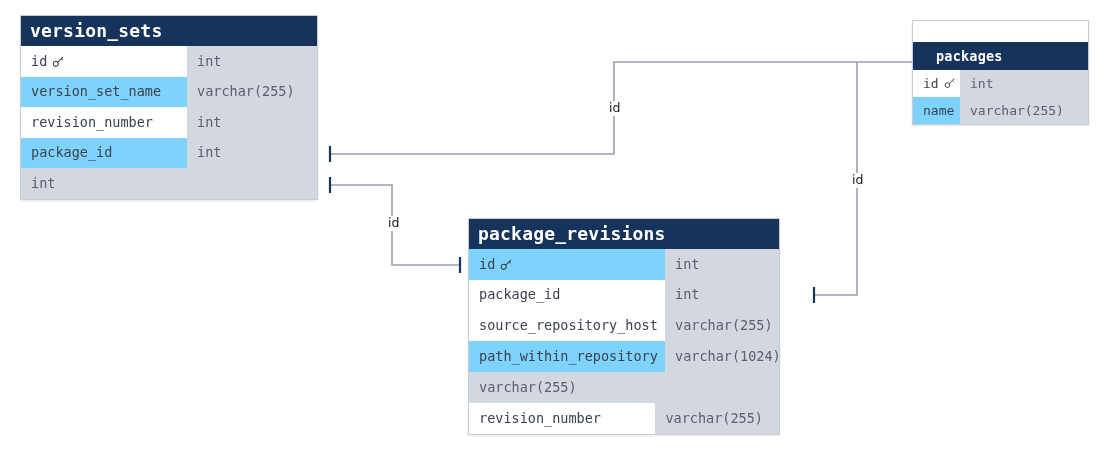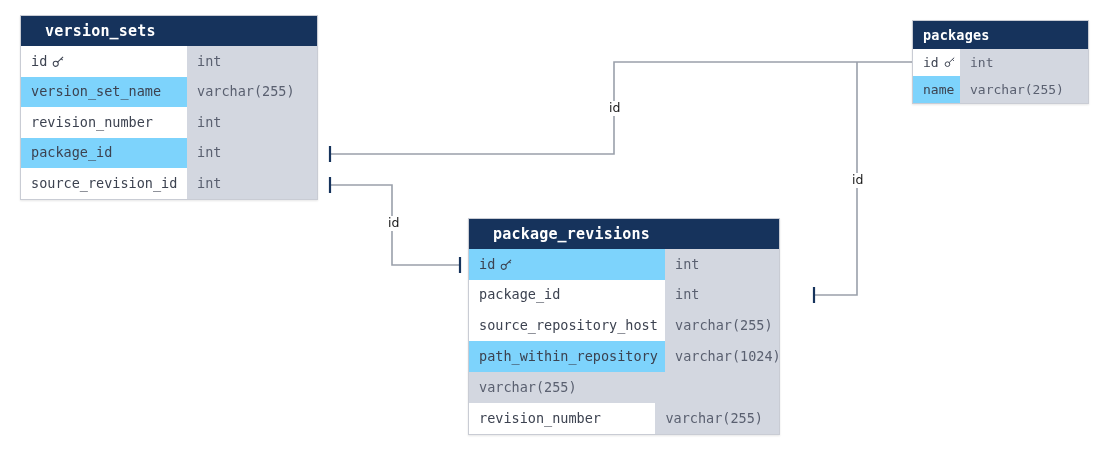--- a/index.html
+++ b/index.html
@@ -52,23 +52,23 @@
     border: 1px solid #c9ccd4;
     background: #ffffff;
     box-shadow: 0 1px 2px rgba(0,0,0,0.10);
     overflow: hidden;
   }
   .table-title {
     background: #16335c;
     color: #ffffff;
     font-family: "DejaVu Sans Mono", monospace;
     font-weight: bold;
-    font-size: 15px;
+    font-size: 18px;
     letter-spacing: 0.2px;
-    padding: 7px 0 7px 24px;
+    padding: 7px 0 7px 9px;
     line-height: 16px;
     white-space: nowrap;
   }
   .table-body {
     display: block;
   }
   .row {
     display: flex;
     align-items: stretch;
     line-height: 1;
@@ -107,21 +107,21 @@
     top: 0px;
   }
   .key-icon svg { display: block; }
 
   
   #tbl-version_sets .row { height: 30.6px; }
   #tbl-version_sets .cell-name { width: 166px; }
 
   #tbl-packages .row { height: 27px; }
   #tbl-packages .cell-name { width: 47px; }
-  #tbl-packages .table-title { font-size: 13.5px; padding: 6px 0 6px 10px; }
+  #tbl-packages .table-title { font-size: 13.5px; padding: 6px 0 6px 23px; margin-top: 21px; }
   #tbl-packages .cell-name,
   #tbl-packages .cell-type { font-size: 13px; }
 
   #tbl-package_revisions .row { height: 30.8px; }
   #tbl-package_revisions .cell-name { width: 196px; }
 </style>
 </head>
 <body>
 
 <div id="canvas">
@@ -179,23 +179,20 @@
       </div>
 
       <div class="row alt">
         <div class="cell-name">
           <span>package_id</span>
         </div>
         <div class="cell-type">int</div>
       </div>
 
       <div class="row">
-        <div class="cell-name">
-          <span>source_revision_id</span>
-        </div>
         <div class="cell-type">int</div>
       </div>
 
     </div>
   </div>
 
   <div class="table-card" id="tbl-packages" style="left:912px; top:20px; width:177px;">
     <div class="table-title">packages</div>
     <div class="table-body">
 

